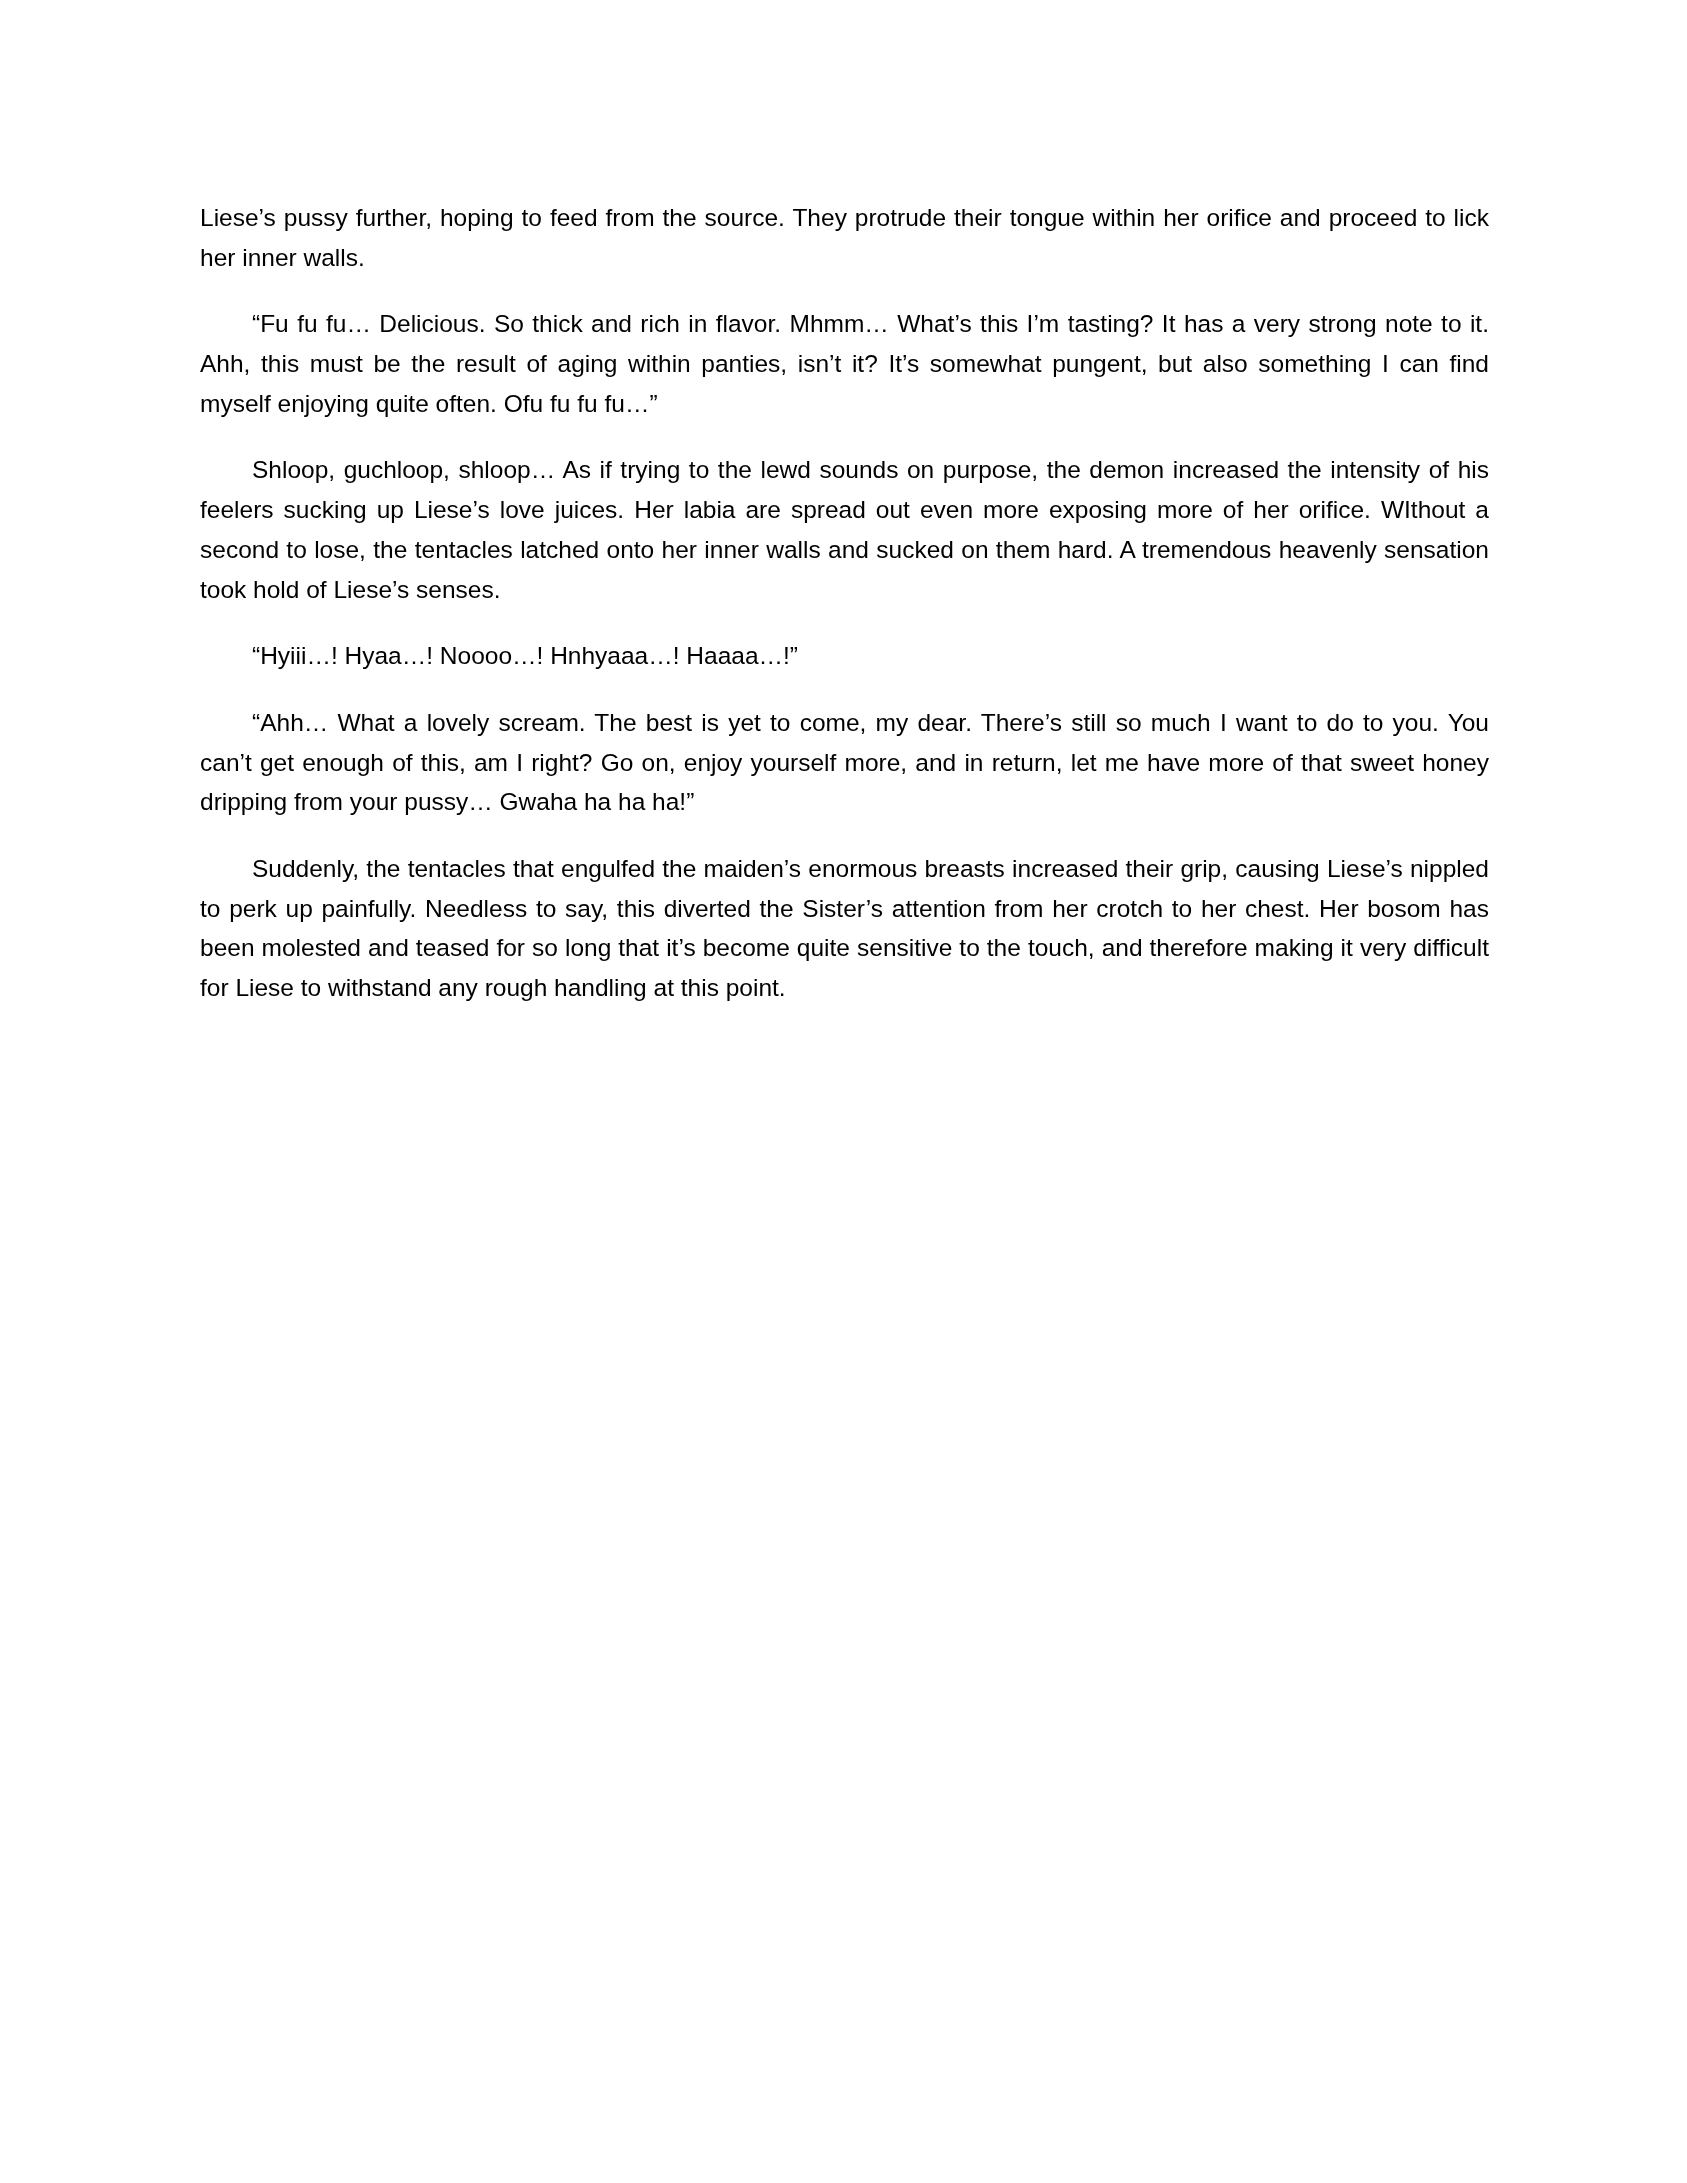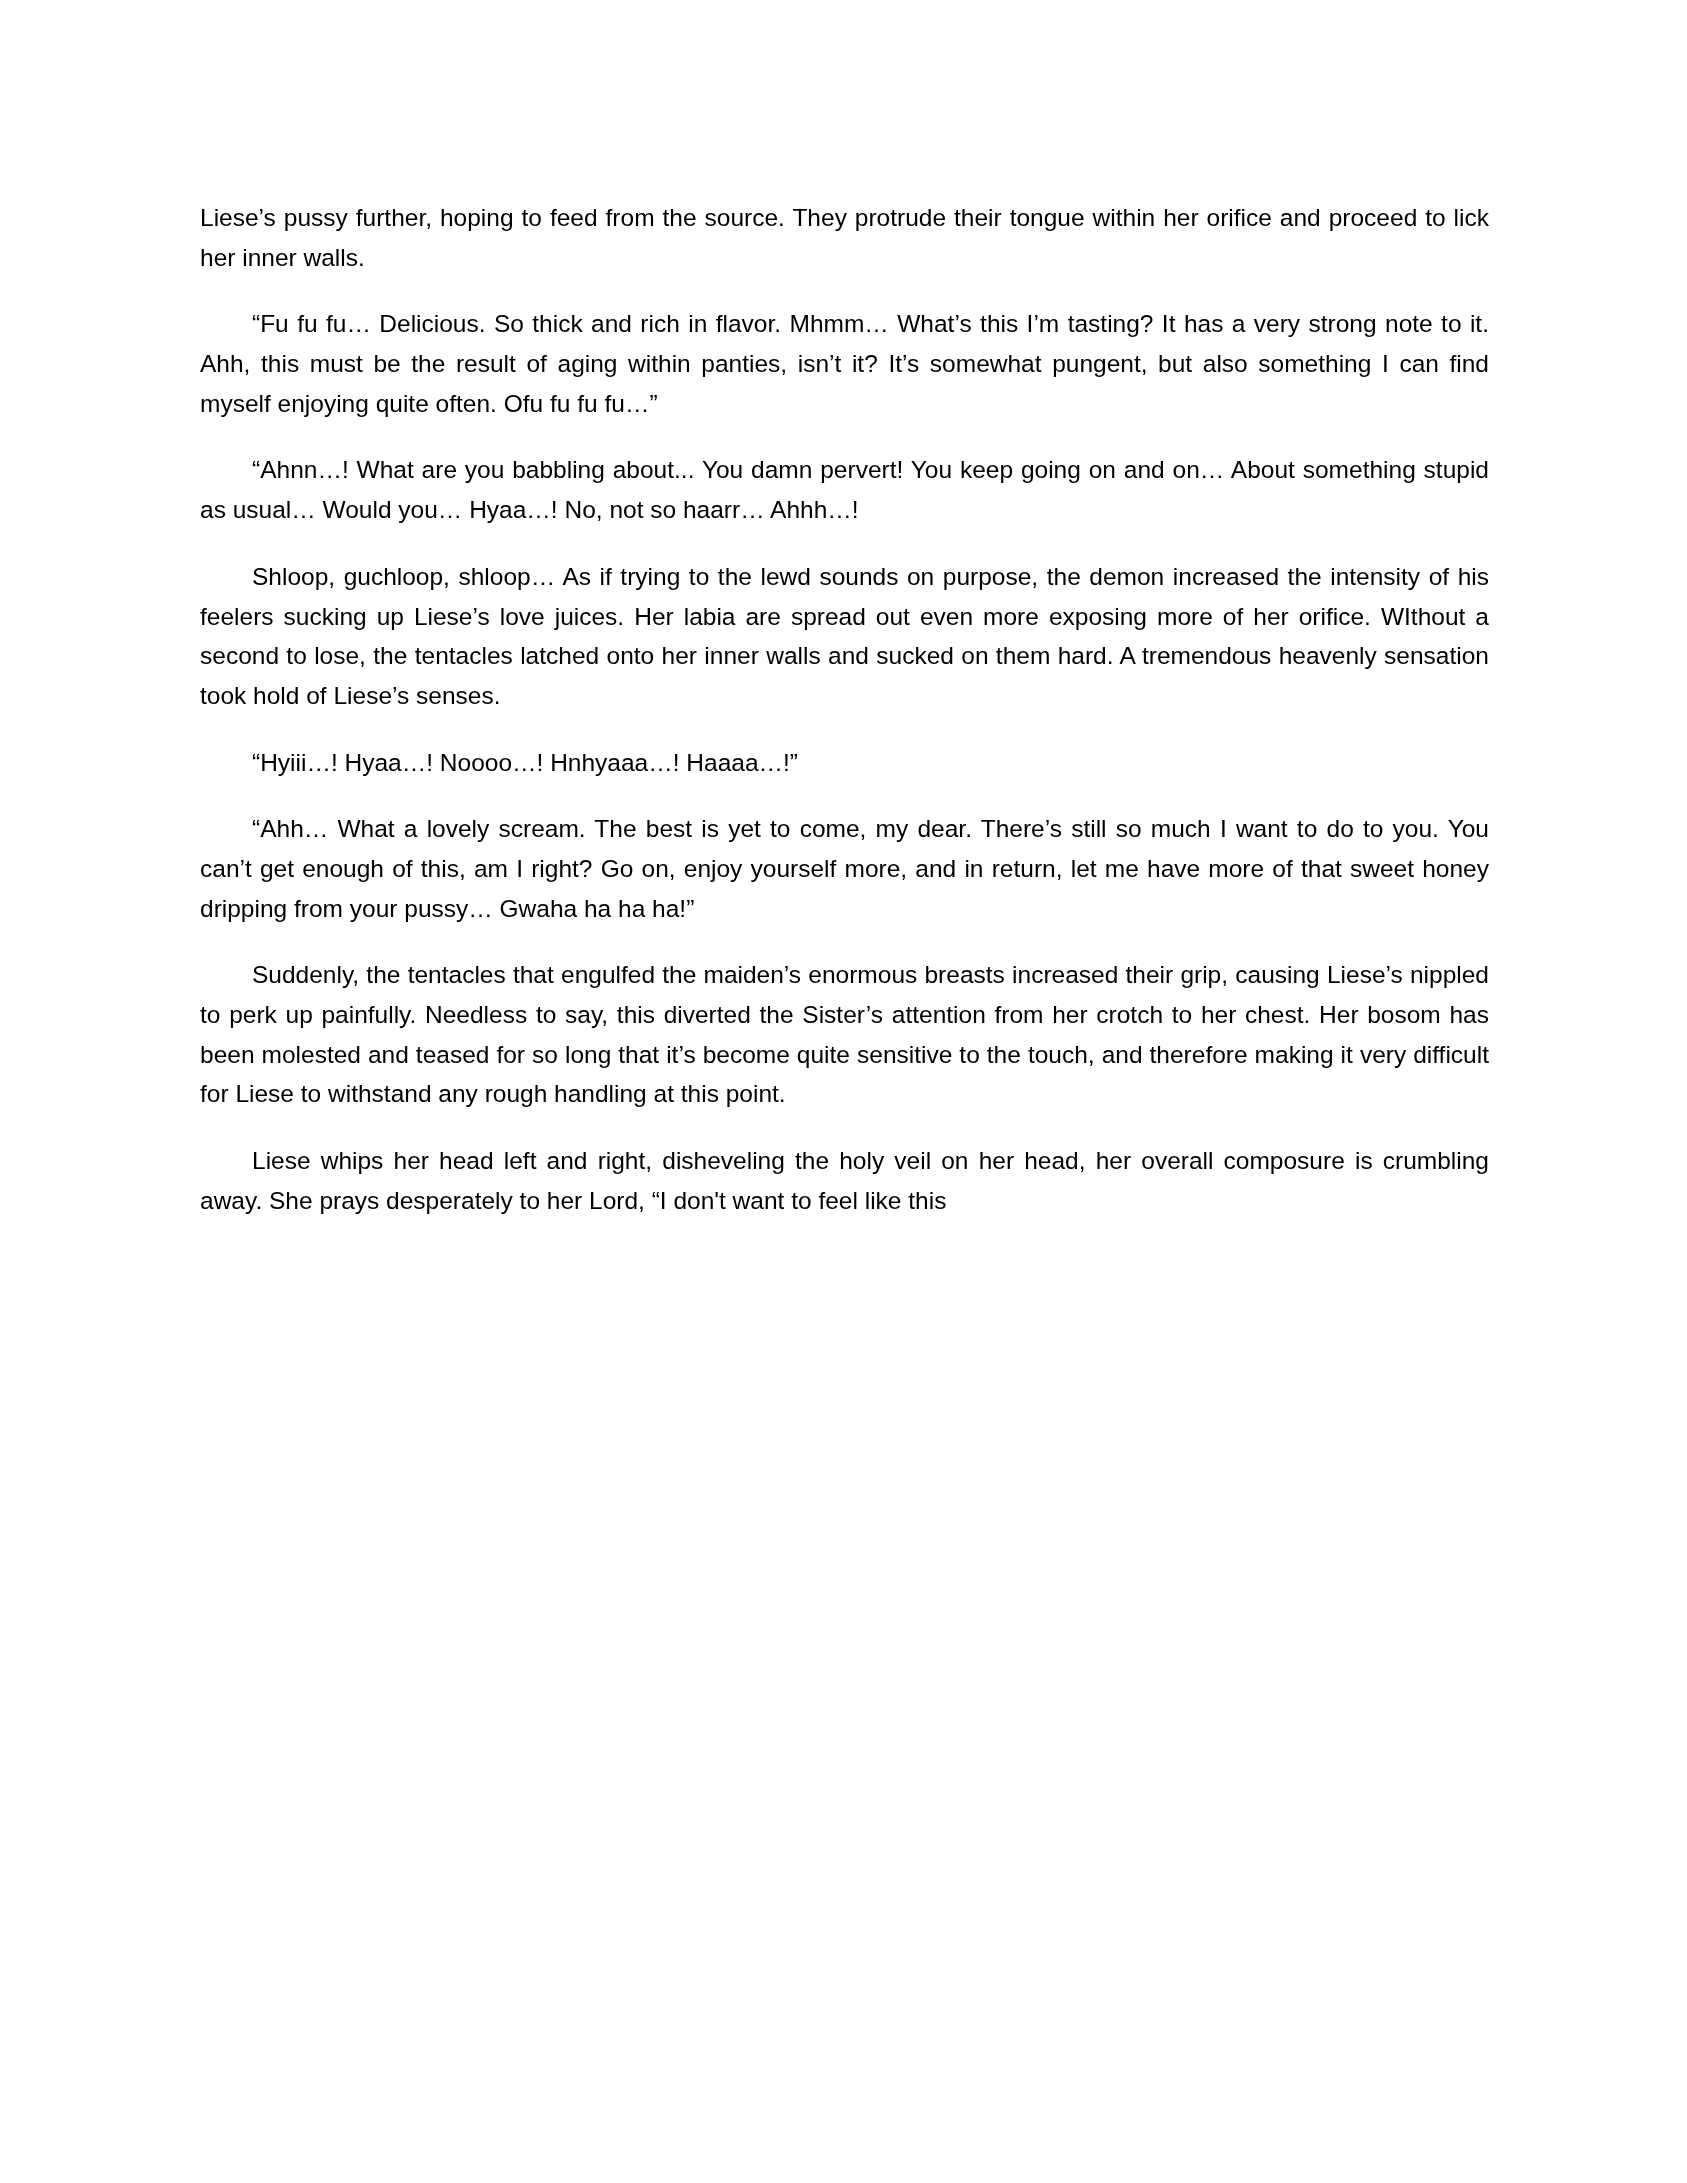--- a/index.html
+++ b/index.html
@@ -36,21 +36,19 @@
     margin-bottom: 0;
   }
 </style>
 </head>
 <body>
 
 <div class="page">
   <div class="body-text">
       <p class="">Liese’s pussy further, hoping to feed from the source. They protrude their tongue within her orifice and proceed to lick her inner walls.</p>
       <p class="indent">“Fu fu fu… Delicious. So thick and rich in flavor. Mhmm… What’s this I’m tasting? It has a very strong note to it. Ahh, this must be the result of aging within panties, isn’t it? It’s somewhat pungent, but also something I can find myself enjoying quite often. Ofu fu fu fu…”</p>
-      <p class="indent">“Ahnn…! What are you babbling about... You damn pervert! You keep going on and on… About something stupid as usual… Would you… Hyaa…! No, not so haarr… Ahhh…!</p>
       <p class="indent">Shloop, guchloop, shloop… As if trying to the lewd sounds on purpose, the demon increased the intensity of his feelers sucking up Liese’s love juices. Her labia are spread out even more exposing more of her orifice. WIthout a second to lose, the tentacles latched onto her inner walls and sucked on them hard. A tremendous heavenly sensation took hold of Liese’s senses.</p>
       <p class="indent">“Hyiii…! Hyaa…! Noooo…! Hnhyaaa…! Haaaa…!”</p>
       <p class="indent">“Ahh… What a lovely scream. The best is yet to come, my dear. There’s still so much I want to do to you. You can’t get enough of this, am I right? Go on, enjoy yourself more, and in return, let me have more of that sweet honey dripping from your pussy… Gwaha ha ha ha!”</p>
       <p class="indent">Suddenly, the tentacles that engulfed the maiden’s enormous breasts increased their grip, causing Liese’s nippled to perk up painfully. Needless to say, this diverted the Sister’s attention from her crotch to her chest. Her bosom has been molested and teased for so long that it’s become quite sensitive to the touch, and therefore making it very difficult for Liese to withstand any rough handling at this point.</p>
-      <p class="indent last">Liese whips her head left and right, disheveling the holy veil on her head, her overall composure is crumbling away. She prays desperately to her Lord, “I don't want to feel like this</p>
     </div>
 </div>
 
 
 </body></html>

